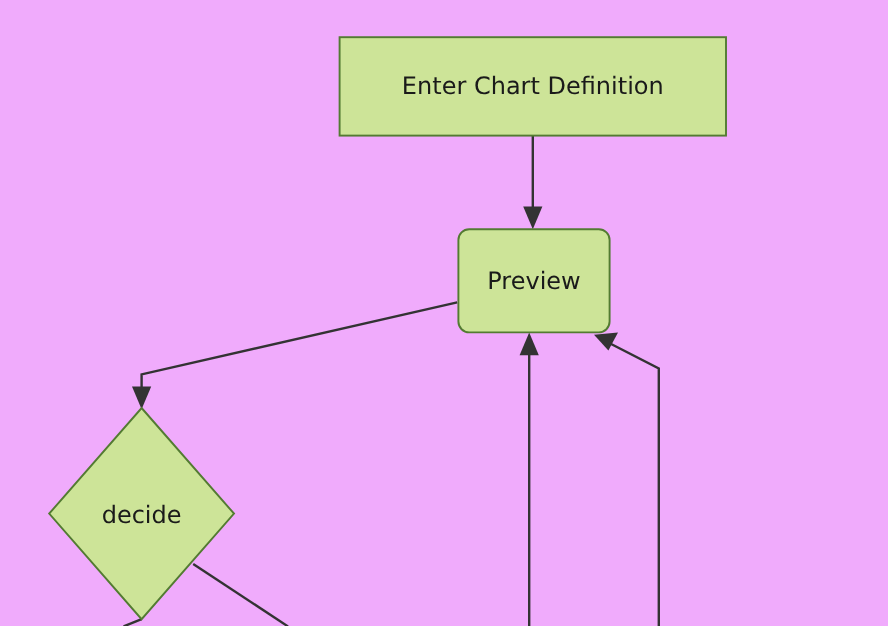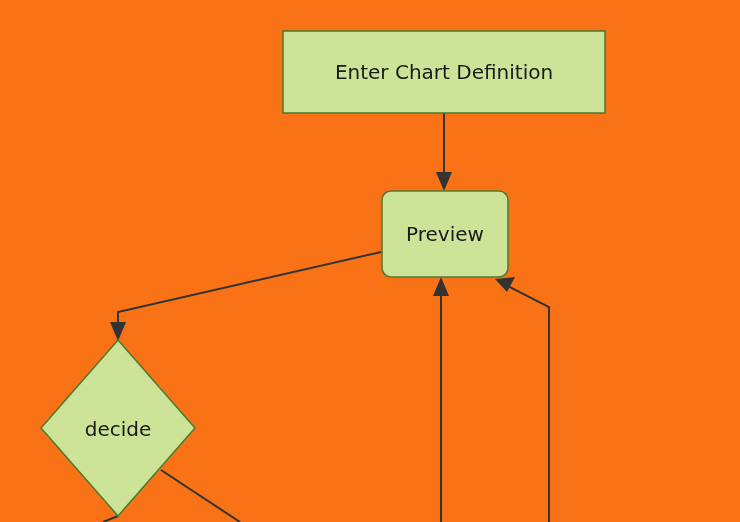--- a/index.html
+++ b/index.html
@@ -10,21 +10,21 @@
   body {
     width: 740px;
     height: 522px;
     overflow: hidden;
     font-family: "DejaVu Sans", "Liberation Sans", sans-serif;
   }
   #flowchart-canvas {
     position: relative;
     width: 740px;
     height: 522px;
-    background: #f97316;
+    background: #f0abfc;
   }
   #flowchart-svg {
     position: absolute;
     top: 0;
     left: 0;
     width: 740px;
     height: 522px;
     display: block;
   }
   .node-shape {

